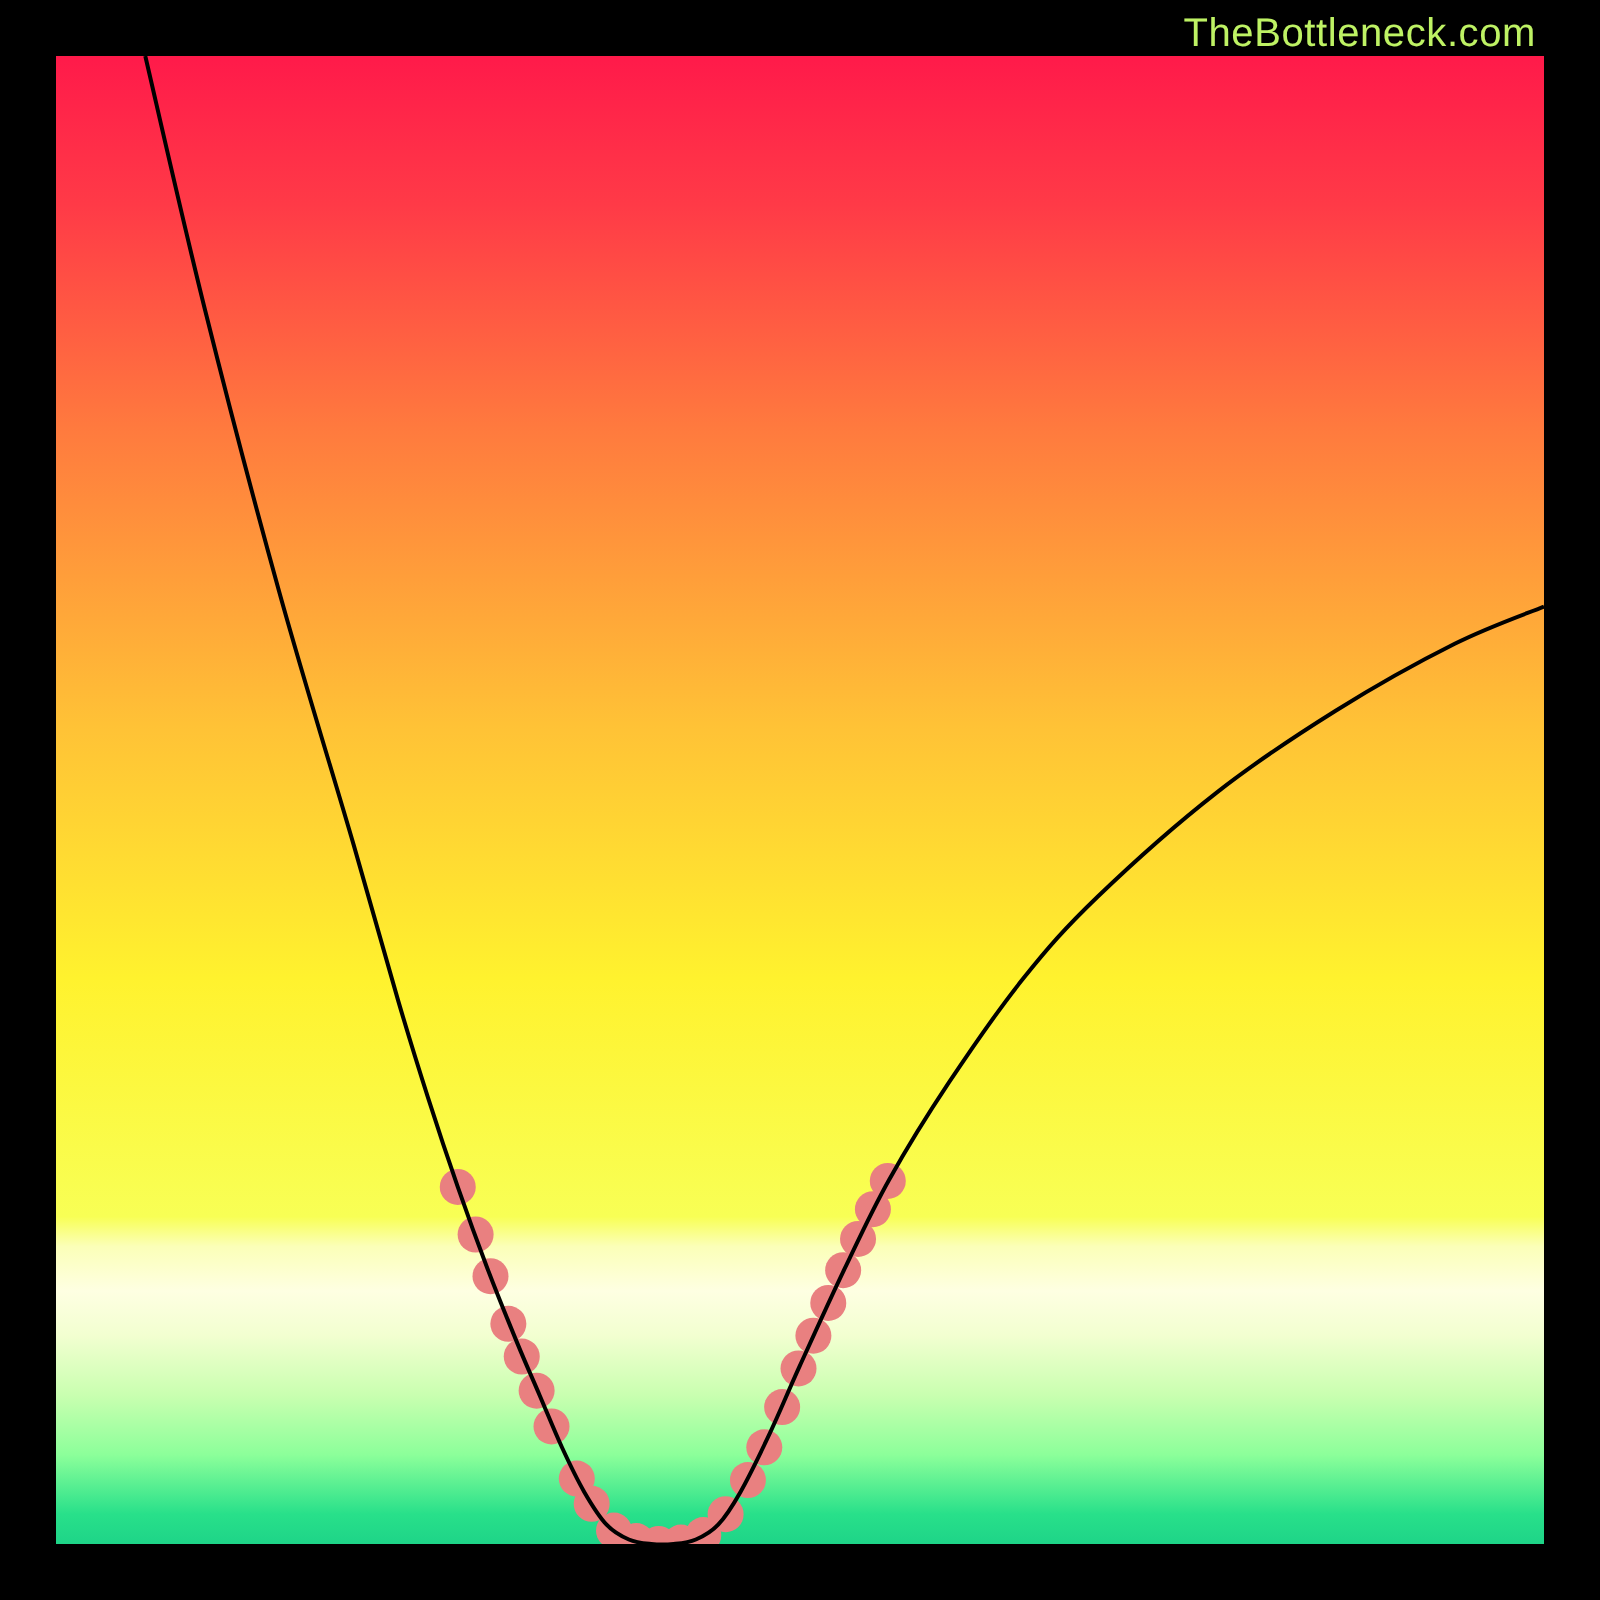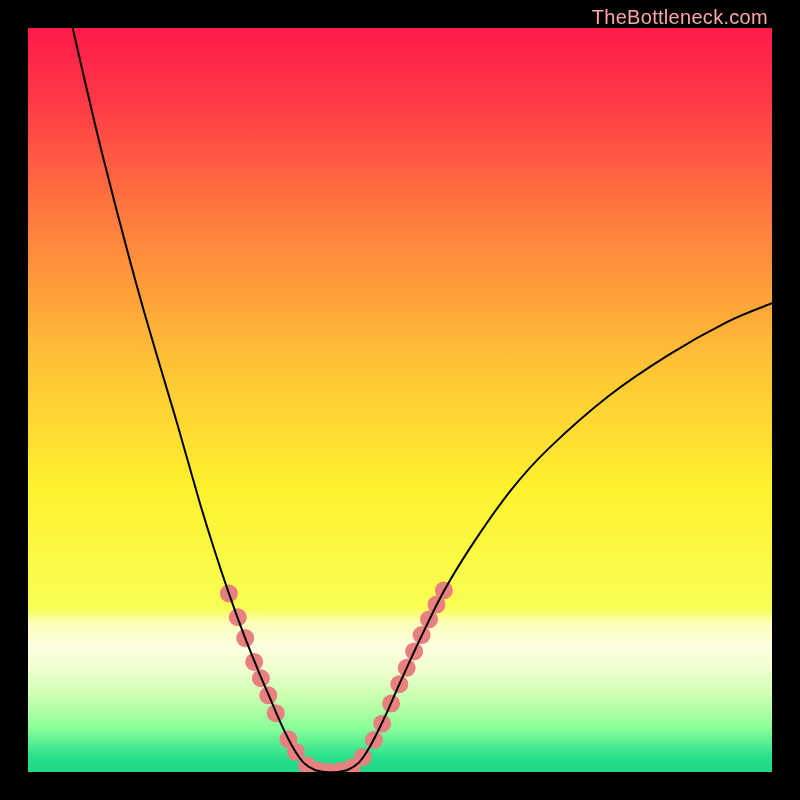--- a/index.html
+++ b/index.html
@@ -30,21 +30,21 @@
     position: absolute;
     left: 0;
     top: 0;
     width: 744px;
     height: 744px;
   }
   .watermark {
     position: absolute;
     top: 6px;
     right: 32px;
-    color: #fca5a5;
+    color: #bef264;
     font-size: 20px;
     font-weight: 500;
     letter-spacing: 0.3px;
   }
   svg {
     display: block;
   }
 </style>
 </head>
 <body>

